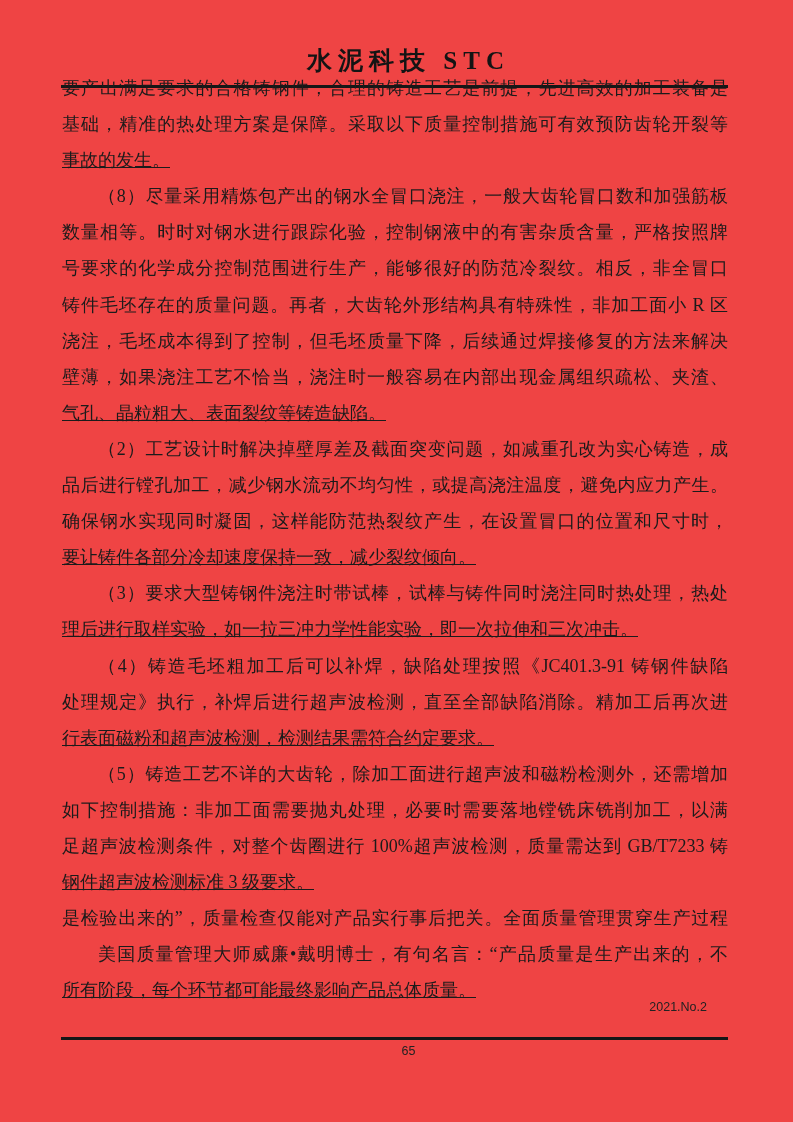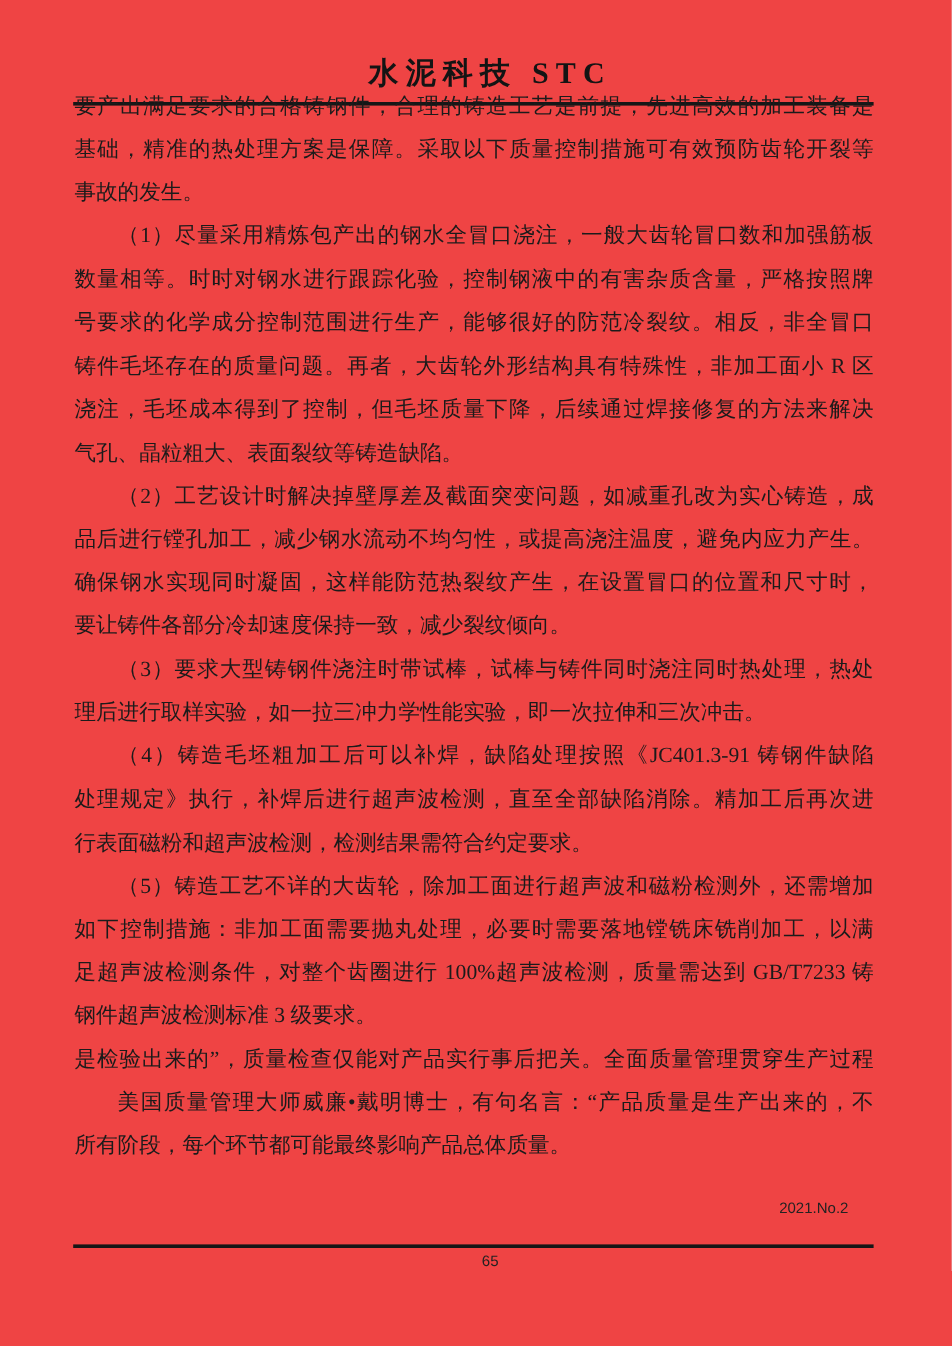--- a/index.html
+++ b/index.html
@@ -49,21 +49,21 @@
     font-size: 18px;
     line-height: 36.1px;
     color: #1b1b1b;
   }
   .line {
     width: 100%;
     text-align: justify;
     text-justify: inter-ideograph;
   }
   .line.jst { text-align-last: justify; }
-  .line.end { text-align-last: left; }
+  .line.end { text-align-last: left; text-decoration: underline; }
   .line.ind { padding-left: 36px; box-sizing: border-box; }
   
   .page-number {
     position: absolute;
     top: 1044px;
     left: 0;
     width: 100%;
     text-align: center;
     font-family: "Liberation Sans", "DejaVu Sans", sans-serif;
     font-size: 12.5px;
@@ -84,25 +84,26 @@
 <div class="page">
 
   <div class="journal-title">水泥科技 STC</div>
 
   <div class="rule header-rule"></div>
 
   <main class="body-text">
       <div class="line jst">要产出满足要求的合格铸钢件，合理的铸造工艺是前提，先进高效的加工装备是</div>
       <div class="line jst">基础，精准的热处理方案是保障。采取以下质量控制措施可有效预防齿轮开裂等</div>
       <div class="line end">事故的发生。</div>
-      <div class="line jst ind">（1）尽量采用精炼包产出的钢水全冒口浇注，一般大齿轮冒口数和加强筋板</div>
+      <div class="line jst ind">（8）尽量采用精炼包产出的钢水全冒口浇注，一般大齿轮冒口数和加强筋板</div>
       <div class="line jst">数量相等。时时对钢水进行跟踪化验，控制钢液中的有害杂质含量，严格按照牌</div>
       <div class="line jst">号要求的化学成分控制范围进行生产，能够很好的防范冷裂纹。相反，非全冒口</div>
       <div class="line jst">铸件毛坯存在的质量问题。再者，大齿轮外形结构具有特殊性，非加工面小 R 区</div>
       <div class="line jst">浇注，毛坯成本得到了控制，但毛坯质量下降，后续通过焊接修复的方法来解决</div>
+      <div class="line jst">壁薄，如果浇注工艺不恰当，浇注时一般容易在内部出现金属组织疏松、夹渣、</div>
       <div class="line end">气孔、晶粒粗大、表面裂纹等铸造缺陷。</div>
       <div class="line jst ind">（2）工艺设计时解决掉壁厚差及截面突变问题，如减重孔改为实心铸造，成</div>
       <div class="line jst">品后进行镗孔加工，减少钢水流动不均匀性，或提高浇注温度，避免内应力产生。</div>
       <div class="line jst">确保钢水实现同时凝固，这样能防范热裂纹产生，在设置冒口的位置和尺寸时，</div>
       <div class="line end">要让铸件各部分冷却速度保持一致，减少裂纹倾向。</div>
       <div class="line jst ind">（3）要求大型铸钢件浇注时带试棒，试棒与铸件同时浇注同时热处理，热处</div>
       <div class="line end">理后进行取样实验，如一拉三冲力学性能实验，即一次拉伸和三次冲击。</div>
       <div class="line jst ind">（4）铸造毛坯粗加工后可以补焊，缺陷处理按照《JC401.3-91 铸钢件缺陷</div>
       <div class="line jst">处理规定》执行，补焊后进行超声波检测，直至全部缺陷消除。精加工后再次进</div>
       <div class="line end">行表面磁粉和超声波检测，检测结果需符合约定要求。</div>

